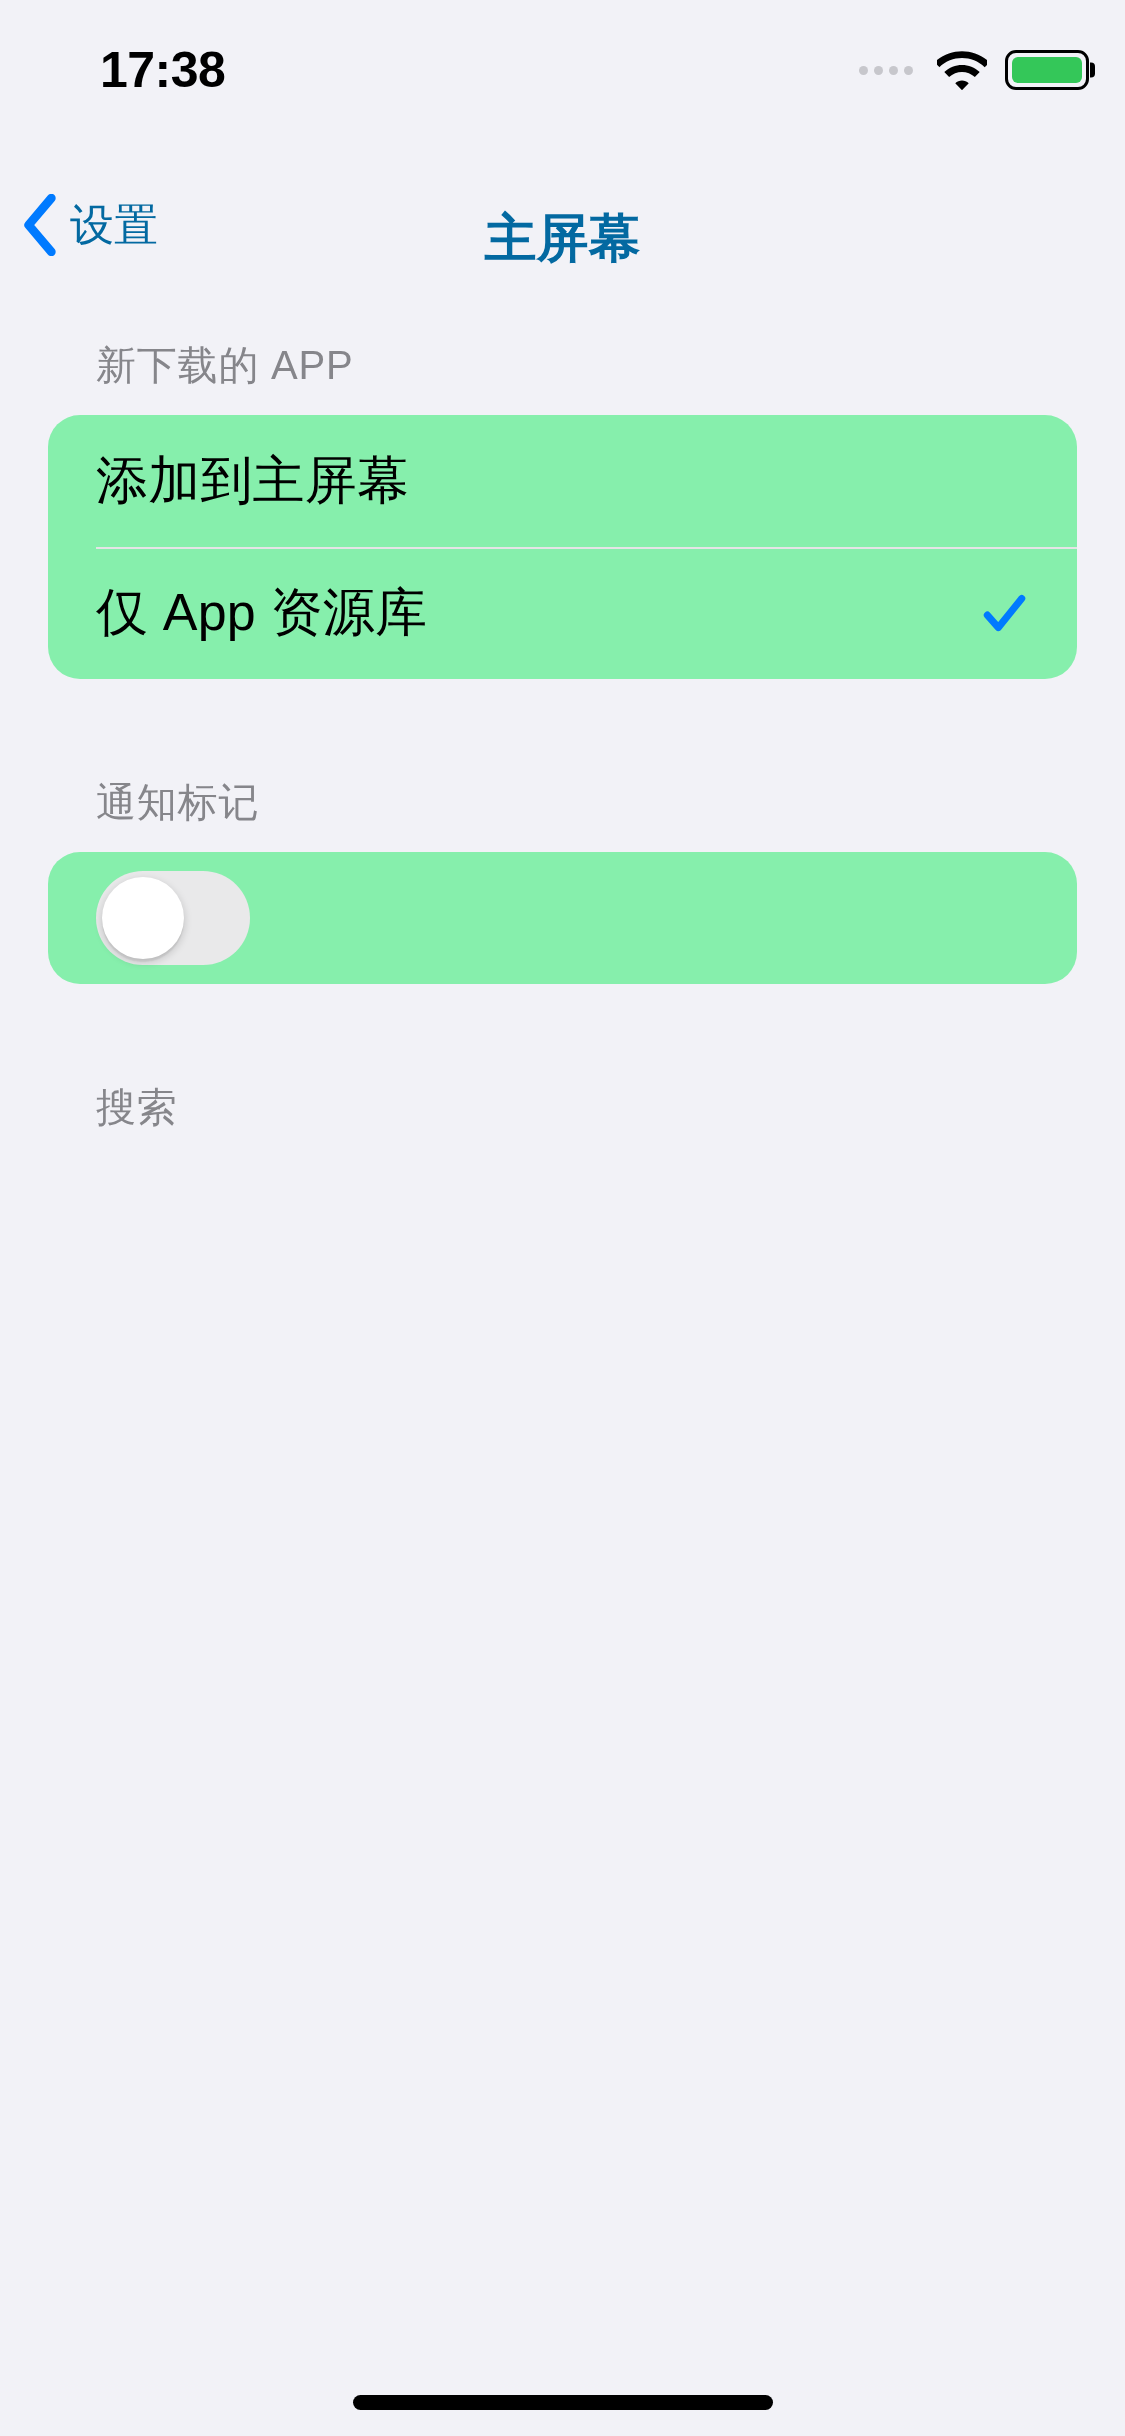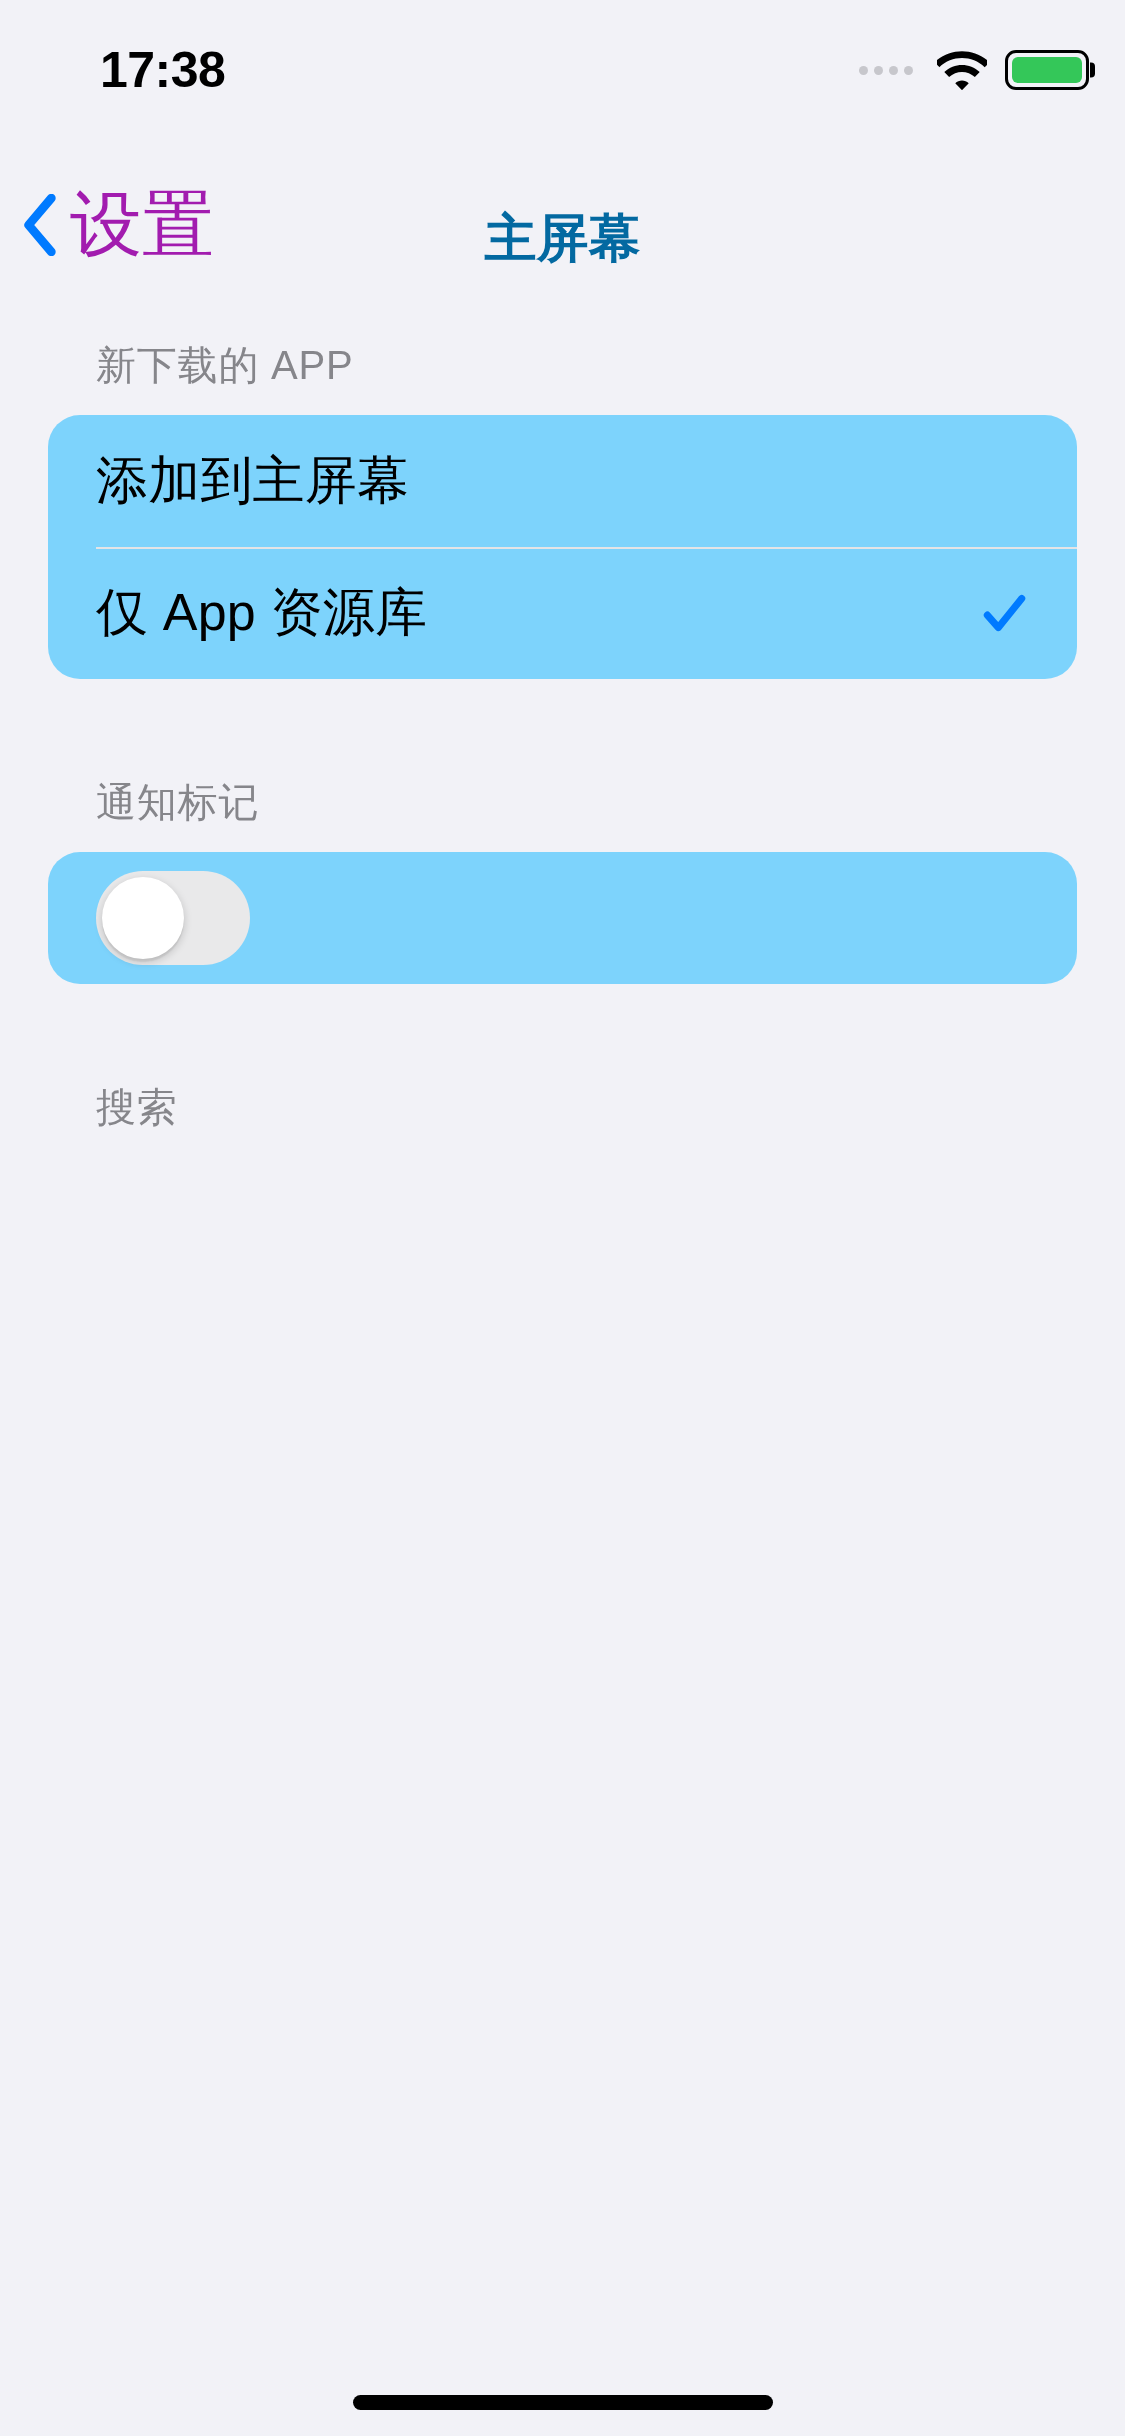--- a/index.html
+++ b/index.html
@@ -104,22 +104,22 @@
       align-items: center;
       gap: 10px;
       color: #007aff;
     }
     .chevron-left svg {
       width: 38px;
       height: 62px;
       display: block;
     }
     .nav-back-label {
-      font-size: 72px;
-      color: #a21caf;
+      font-size: 44px;
+      color: #0369a1;
       font-weight: 400;
     }
     .nav-title {
       font-size: 52px;
       font-weight: 600;
       color: #0369a1;
       position: absolute;
       left: 50%;
       transform: translateX(-50%);
       margin-top: 28px;
@@ -139,21 +139,21 @@
     }
 
     .section-header {
       font-size: 40px;
       color: #86868b;
       padding: 0 48px 22px;
       letter-spacing: 0.8px;
     }
 
     .group {
-      background: #7dd3fc;
+      background: #86efac;
       border-radius: 32px;
       overflow: hidden;
     }
 
     .row {
       display: flex;
       align-items: center;
       justify-content: space-between;
       min-height: 132px;
       padding: 0 48px;

